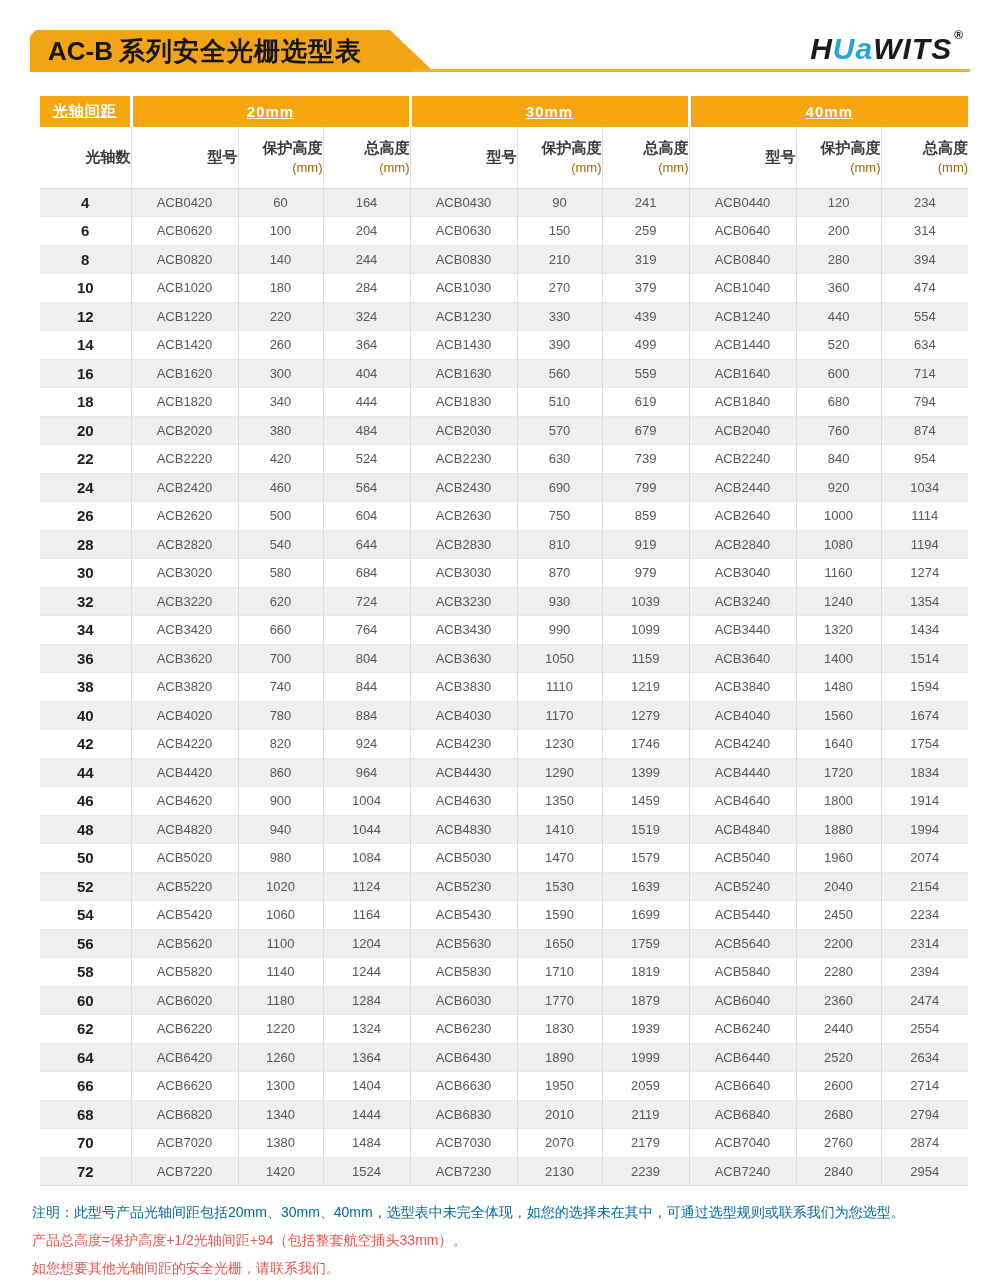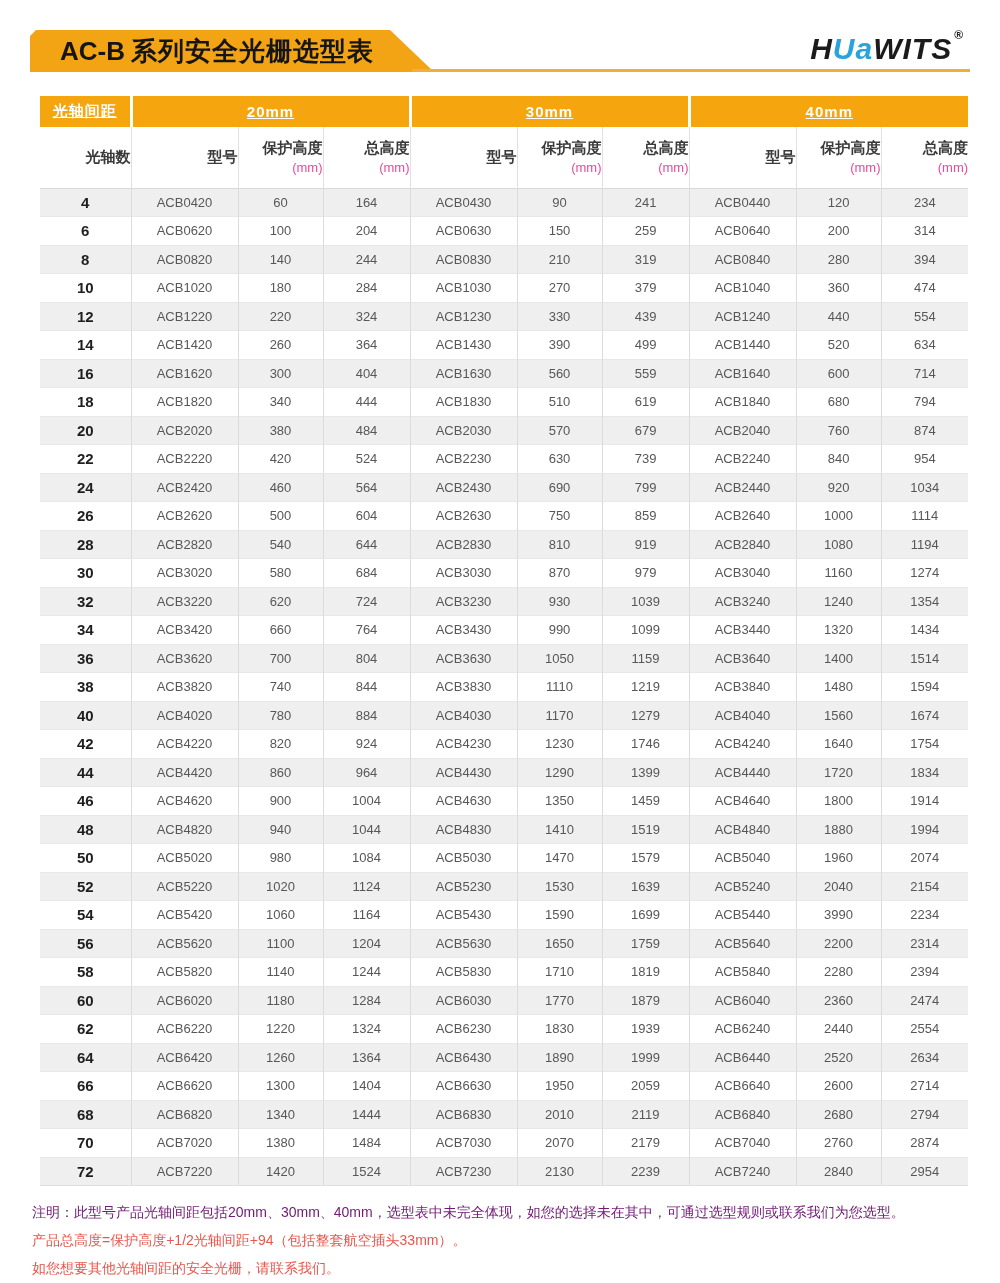--- a/index.html
+++ b/index.html
@@ -10,21 +10,21 @@
     position:relative; overflow:hidden;
   }
   .page { width:1000px; height:1283px; position:relative; background:#fff; }
 
   
   .hdr { position:absolute; top:0; left:0; width:1000px; height:96px; }
   .banner {
     position:absolute; left:30px; top:30px; width:404px; height:42px;
     background:#F2A414;
     clip-path:polygon(0 6px, 6px 0, 360px 0, 404px 42px, 0 42px);
-    display:flex; align-items:center; padding-left:30px;
+    display:flex; align-items:center; padding-left:18px;
   }
   .banner h1 { font-size:26px; font-weight:800; color:#151515; letter-spacing:1px; white-space:nowrap; }
   .banner h1 .series { font-family:"Liberation Sans", sans-serif; font-weight:800; margin-right:6px; letter-spacing:0; }
   .underline { position:absolute; left:412px; top:69px; width:558px; height:3px; background:#EFAF3B; }
   .logo {
     position:absolute; right:38px; top:32px; height:36px;
     font-style:italic; font-weight:900; font-size:30px; letter-spacing:1px;
     color:#1b1b1b; white-space:nowrap;
   }
   .logo .blue { color:#29A3DC; }
@@ -39,35 +39,35 @@
     background:#F5A50E; color:#fff; font-size:15px; font-weight:600;
     height:31px; text-align:center; letter-spacing:1px;text-decoration:underline;
   }
   .orange-row th + th { border-left:3px solid #fff; }
   .sub-row th {
     background:#fff; height:61px; text-align:right; vertical-align:middle;
     font-size:15px; font-weight:700; color:#3a3a3a;
     border-left:1px solid #E0E0E0; border-bottom:1px solid #D8D8D8;
   }
   .sub-row th:first-child { border-left:none; }
-  .sub-row th .unit { display:block; font-size:13px; font-weight:400; color:#ec4899; margin-top:2px; letter-spacing:0;padding-left:48px; }
+  .sub-row th .unit { display:block; font-size:13px; font-weight:400; color:#a16207; margin-top:2px; letter-spacing:0;padding-left:48px; }
   tbody td {
     height:28.5px; text-align:center; vertical-align:middle;
     font-size:13px; color:#575757; background:#fff;
     border-left:1px solid #DCDCDC; border-top:1px solid #E8E8E8;
   }
   tbody td:first-child { border-left:none; }
   tbody tr.alt td { background:#EFEFEF; }
   tbody td.axis-cell { font-size:15px; font-weight:700; color:#1e1e1e; }
   tbody tr:last-child td { border-bottom:1px solid #E0E0E0; }
 
   
   .notes { position:absolute; left:32px; top:1198px; width:950px; }
   .notes p { font-size:14px; line-height:28px; white-space:nowrap; }
-  .note-gray { color:#701a75; }
+  .note-gray { color:#0369a1; }
   .note-red { color:#E8564C; }
 </style>
 </head>
 <body>
 
 <div class="page">
 
   <div class="hdr">
     <div class="banner">
       <h1><span class="series">AC-B</span><span>系列安全光栅选型表</span></h1>
@@ -412,21 +412,21 @@
         </tr>
         <tr>
           <td class="axis-cell">54</td>
           <td>ACB5420</td>
           <td>1060</td>
           <td>1164</td>
           <td>ACB5430</td>
           <td>1590</td>
           <td>1699</td>
           <td>ACB5440</td>
-          <td>3990</td>
+          <td>2450</td>
           <td>2234</td>
         </tr>
         <tr class="alt">
           <td class="axis-cell">56</td>
           <td>ACB5620</td>
           <td>1100</td>
           <td>1204</td>
           <td>ACB5630</td>
           <td>1650</td>
           <td>1759</td>

